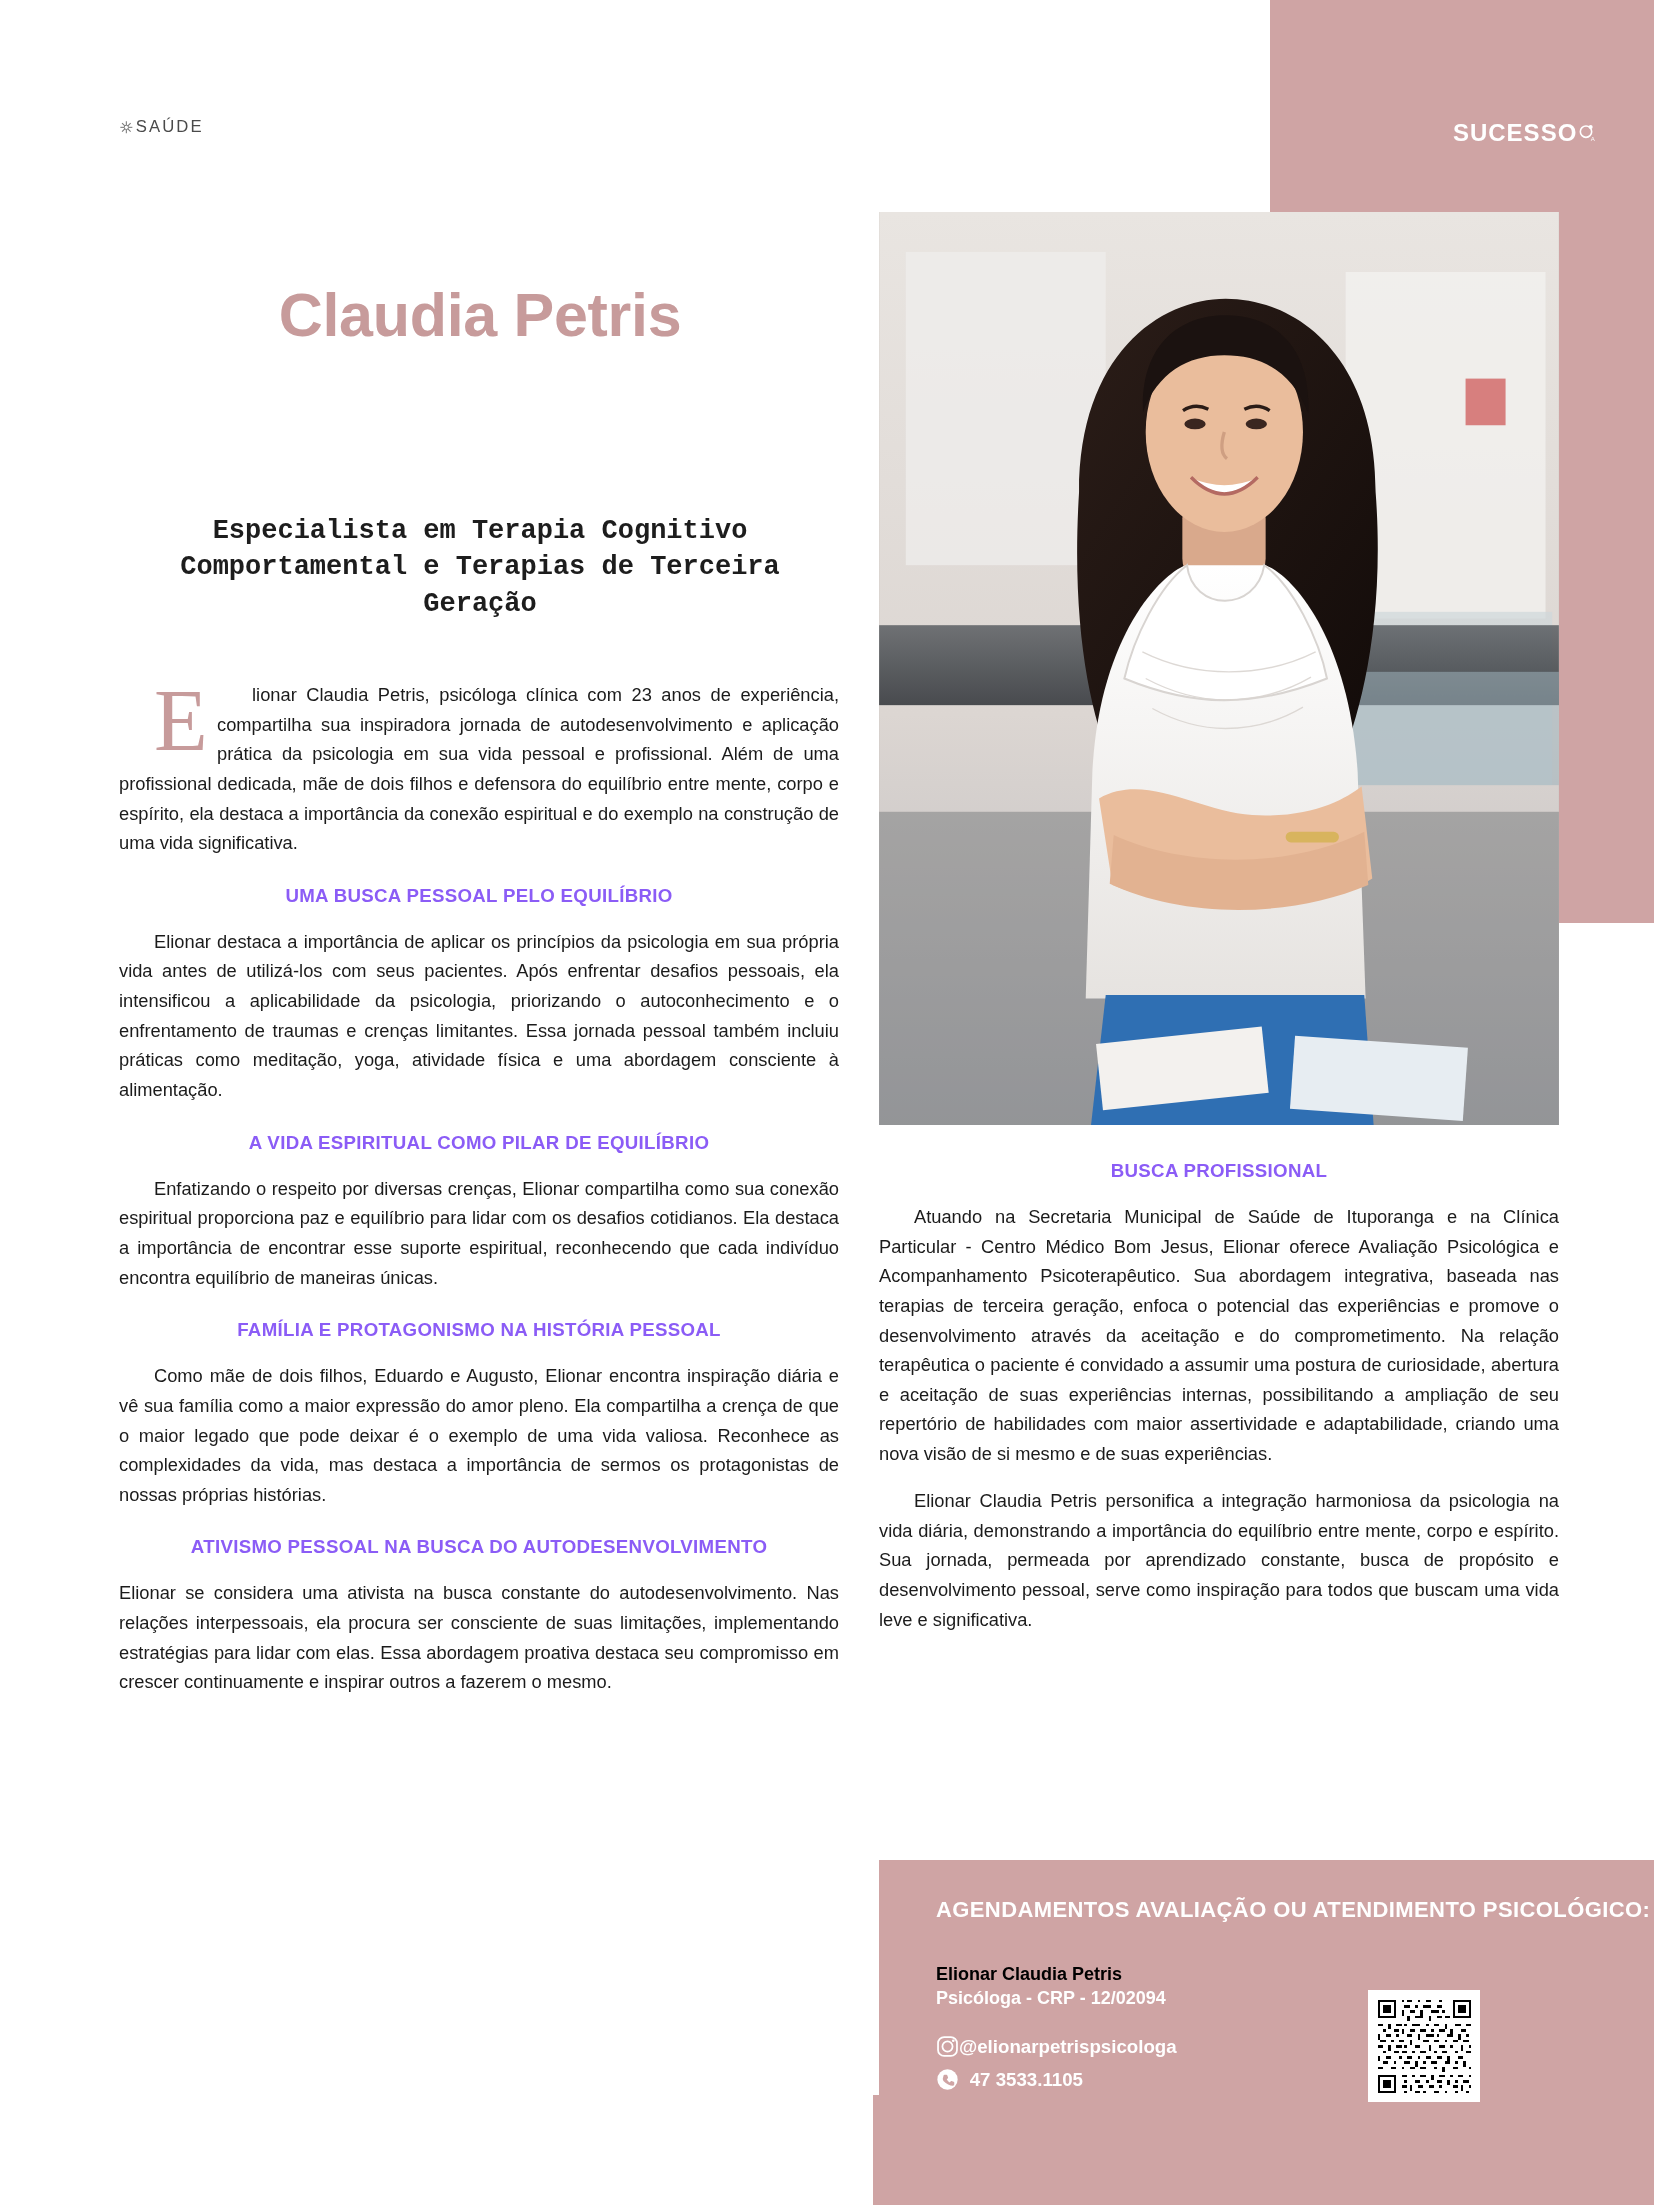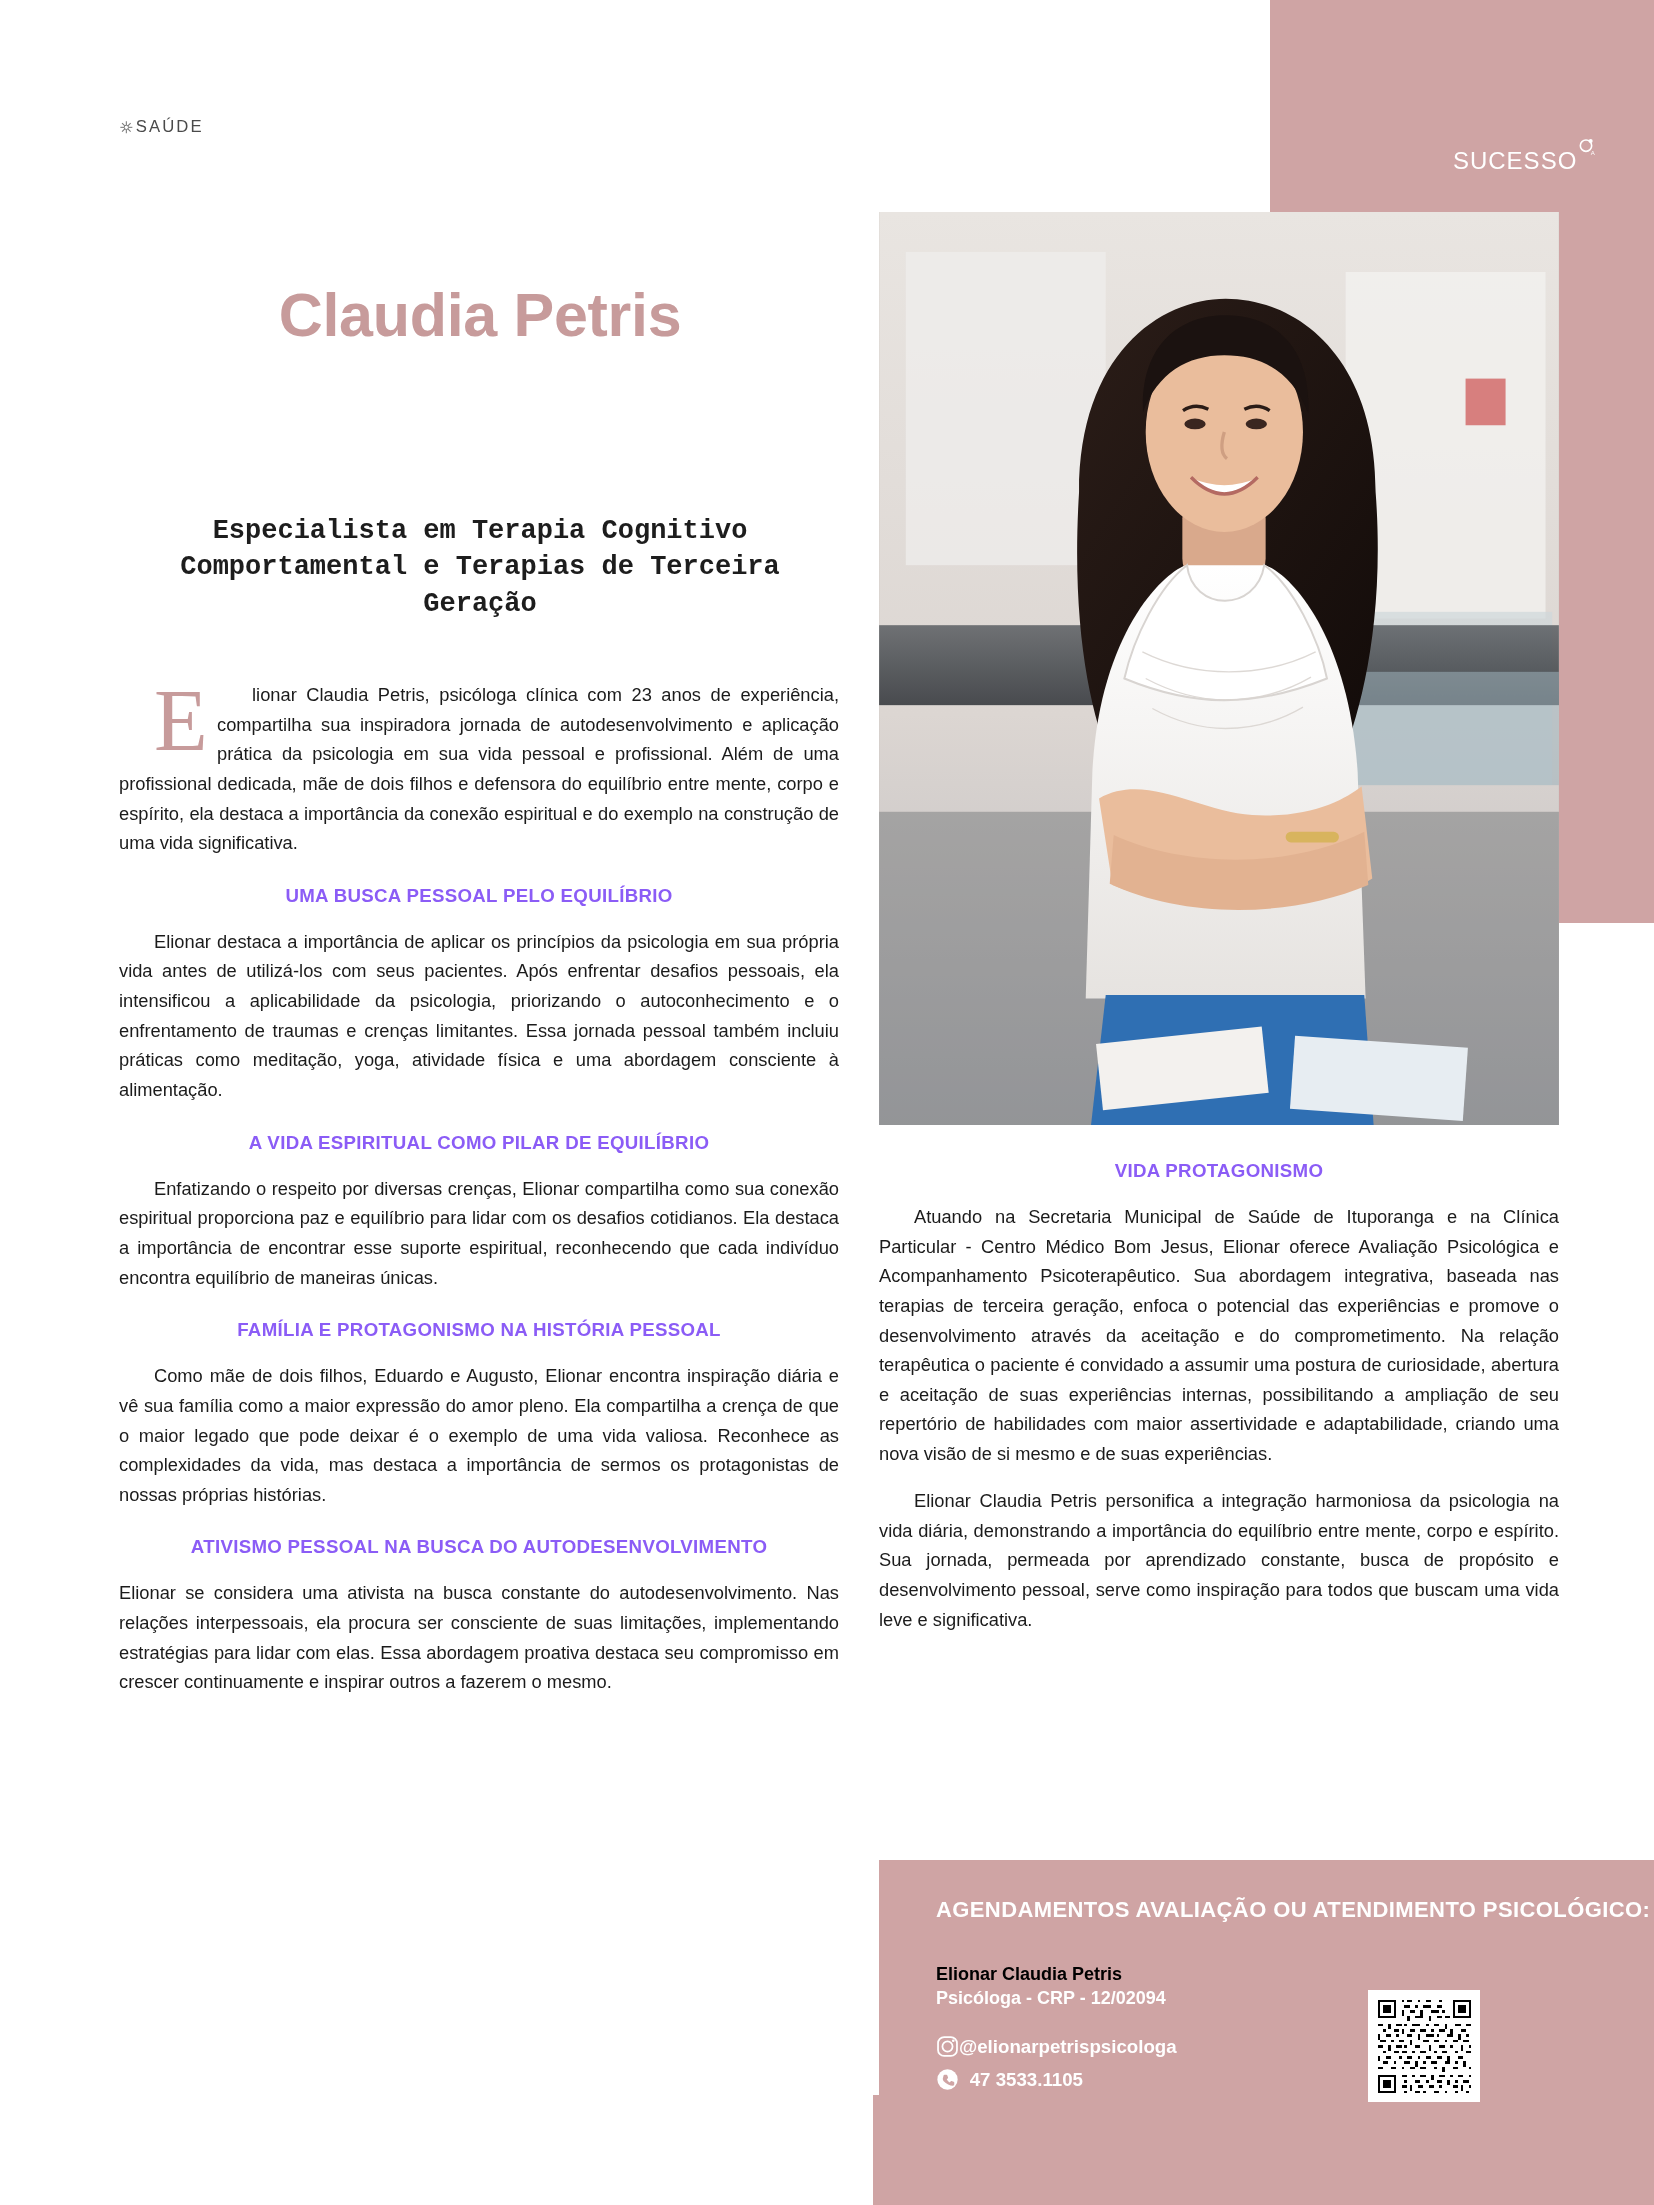--- a/index.html
+++ b/index.html
@@ -71,24 +71,23 @@
   .brand {
     position: absolute;
     right: 59px;
     top: 119px;
     display: flex;
     align-items: center;
     gap: 2.7px;
   }
   .brand-text {
     font-size: 24px;
-    font-weight: 400;
+    font-weight: 700;
     letter-spacing: 1px;
     color: #ffffff;
-    margin-top: 28px;
   }
   .brand-mark {
     width: 20px;
     height: 20px;
     margin-left: -4px;
   }
 
   
   .photo {
     position: absolute;
@@ -384,21 +383,21 @@
     <p class="body">Enfatizando o respeito por diversas crenças, Elionar compartilha como sua conexão espiritual proporciona paz e equilíbrio para lidar com os desafios cotidianos. Ela destaca a importância de encontrar esse suporte espiritual, reconhecendo que cada indivíduo encontra equilíbrio de maneiras únicas.</p>
 
     <h2 class="section">FAMÍLIA E PROTAGONISMO NA HISTÓRIA PESSOAL</h2>
     <p class="body">Como mãe de dois filhos, Eduardo e Augusto, Elionar encontra inspiração diária e vê sua família como a maior expressão do amor pleno. Ela compartilha a crença de que o maior legado que pode deixar é o exemplo de uma vida valiosa. Reconhece as complexidades da vida, mas destaca a importância de sermos os protagonistas de nossas próprias histórias.</p>
 
     <h2 class="section">ATIVISMO PESSOAL NA BUSCA DO AUTODESENVOLVIMENTO</h2>
     <p class="body noindent">Elionar se considera uma ativista na busca constante do autodesenvolvimento. Nas relações interpessoais, ela procura ser consciente de suas limitações, implementando estratégias para lidar com elas. Essa abordagem proativa destaca seu compromisso em crescer continuamente e inspirar outros a fazerem o mesmo.</p>
   </div>
 
   <div class="col-right">
-    <h2 class="section" style="margin-top:0">VIDA PROTAGONISMO</h2>
+    <h2 class="section" style="margin-top:0">BUSCA PROFISSIONAL</h2>
     <p class="body">Atuando na Secretaria Municipal de Saúde de Ituporanga e na Clínica Particular - Centro Médico Bom Jesus, Elionar oferece Avaliação Psicológica e Acompanhamento Psicoterapêutico. Sua abordagem integrativa, baseada nas terapias de terceira geração, enfoca o potencial das experiências e promove o desenvolvimento através da aceitação e do comprometimento. Na relação terapêutica o paciente é convidado a assumir uma postura de curiosidade, abertura e aceitação de suas experiências internas, possibilitando a ampliação de seu repertório de habilidades com maior assertividade e adaptabilidade, criando uma nova visão de si mesmo e de suas experiências.</p>
     <p class="body">Elionar Claudia Petris personifica a integração harmoniosa da psicologia na vida diária, demonstrando a importância do equilíbrio entre mente, corpo e espírito. Sua jornada, permeada por aprendizado constante, busca de propósito e desenvolvimento pessoal, serve como inspiração para todos que buscam uma vida leve e significativa.</p>
   </div>
 
   <div class="contact-box">
     <div class="contact-title">AGENDAMENTOS AVALIAÇÃO OU ATENDIMENTO PSICOLÓGICO:</div>
     <div class="contact-name">Elionar Claudia Petris</div>
     <div class="contact-role">Psicóloga - CRP - 12/02094</div>
 
     <div class="contact-social">

